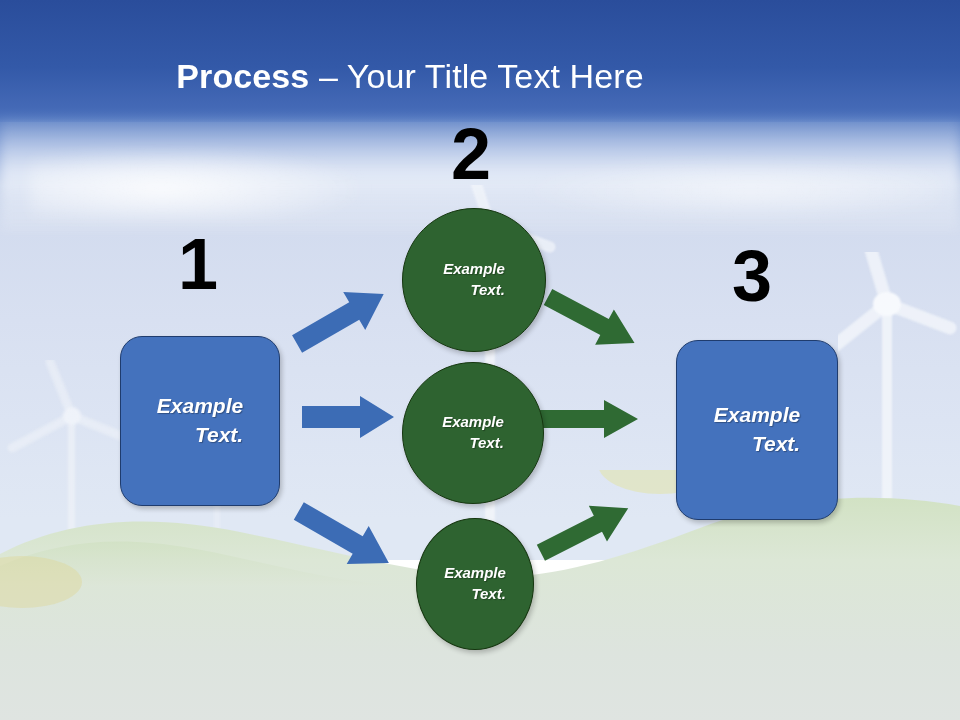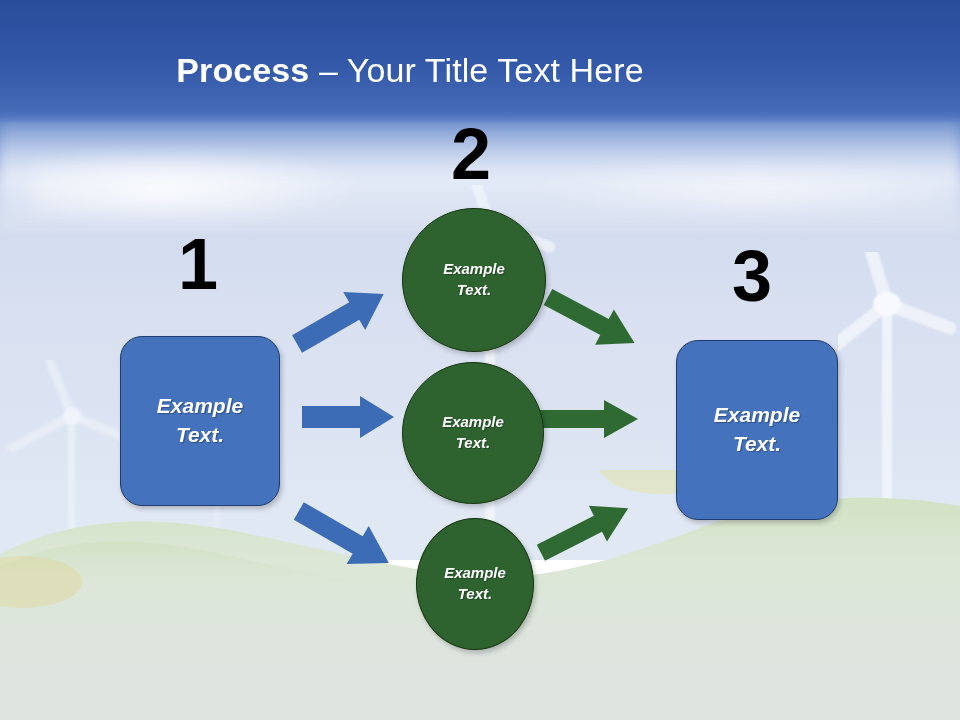--- a/index.html
+++ b/index.html
@@ -67,21 +67,21 @@
 
   
   .title-band {
     position: absolute;
     left: 0; top: 0;
     width: 960px; height: 122px;
     background: linear-gradient(to bottom, #2a4d9b 0%, #3359a8 55%, #4469b6 88%, rgba(86,124,196,0.35) 100%);
   }
   .title-text {
     position: absolute;
-    left: 0; top: 50px;
+    left: 0; top: 56px;
     width: 820px;
     text-align: center;
     color: #ffffff;
     font-size: 34px;
     line-height: 40px;
     letter-spacing: 0.1px;
     white-space: nowrap;
   }
   .title-text .t-bold { font-weight: bold; }
   .title-text .t-reg  { font-weight: normal; }
@@ -109,21 +109,21 @@
     box-shadow: 2px 3px 5px rgba(0,0,0,0.22);
     display: flex;
     align-items: center;
     justify-content: center;
   }
   .blue-box .label,
   .green-circle .label {
     color: #ffffff;
     font-weight: bold;
     font-style: italic;
-    text-align: center;
+    text-align: right;
     line-height: 1.38;
     text-shadow: 1px 1px 1px rgba(0,0,0,0.30);
   }
   #box1 { left: 120px; top: 336px; width: 158px; height: 168px; }
   #box1 .label { font-size: 21px; }
   #box3 { left: 676px; top: 340px; width: 160px; height: 178px; }
   #box3 .label { font-size: 21px; }
 
   
   .green-circle {

